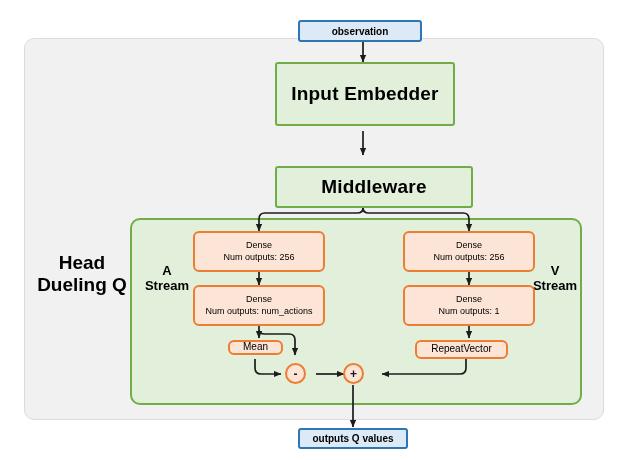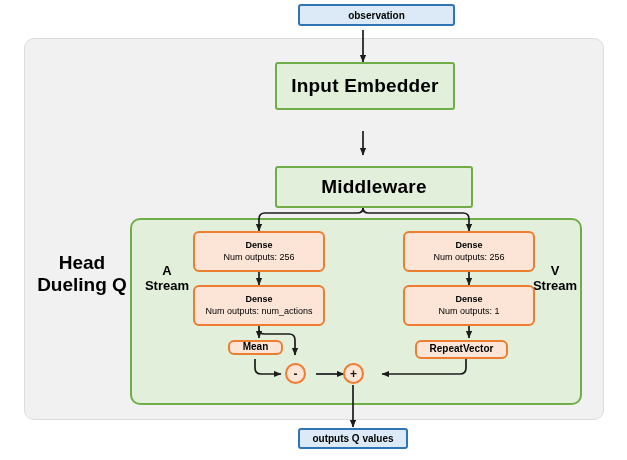--- a/index.html
+++ b/index.html
@@ -70,21 +70,21 @@
   }
 
   .orange-node {
     background: #fce4d6;
     border: 2px solid #ed7d31;
     border-radius: 6px;
     line-height: 1.25;
   }
   .orange-node .title {
     font-size: 9px;
-    font-weight: bold;
+    font-weight: normal;
   }
   .orange-node .sub {
     font-size: 9px;
     font-weight: normal;
   }
   .orange-node.single .title {
     font-size: 10px;
   }
 
   
@@ -165,29 +165,29 @@
 
     <path class="wire" marker-end="url(#arrow)" d="M469,326 L469,338"></path>
 
     <path class="wire" marker-end="url(#arrow)" d="M466,359 L466,368 Q466,374 460,374 L382,374"></path>
 
     <path class="wire" marker-end="url(#arrow)" d="M316,374 L344,374"></path>
 
     <path class="wire" marker-end="url(#arrow)" d="M353,385 L353,427"></path>
   </svg>
 
-  <div class="node io-node" style="left:298px; top:4px; width:157px; height:22px;">
+  <div class="node io-node" style="left:298px; top:20px; width:124px; height:22px;">
     <span>observation</span>
   </div>
 
   <div class="node io-node" style="left:298px; top:428px; width:110px; height:21px;">
     <span>outputs Q values</span>
   </div>
 
-  <div class="node green-node" style="left:275px; top:62px; width:180px; height:48px;">
+  <div class="node green-node" style="left:275px; top:62px; width:180px; height:64px;">
     <span>Input Embedder</span>
   </div>
 
   <div class="node green-node" style="left:275px; top:166px; width:198px; height:42px;">
     <span>Middleware</span>
   </div>
 
   <div class="side-label label-head" style="left:36px; top:252px; width:92px;">
     <div>Head</div>
     <div>Dueling Q</div>

